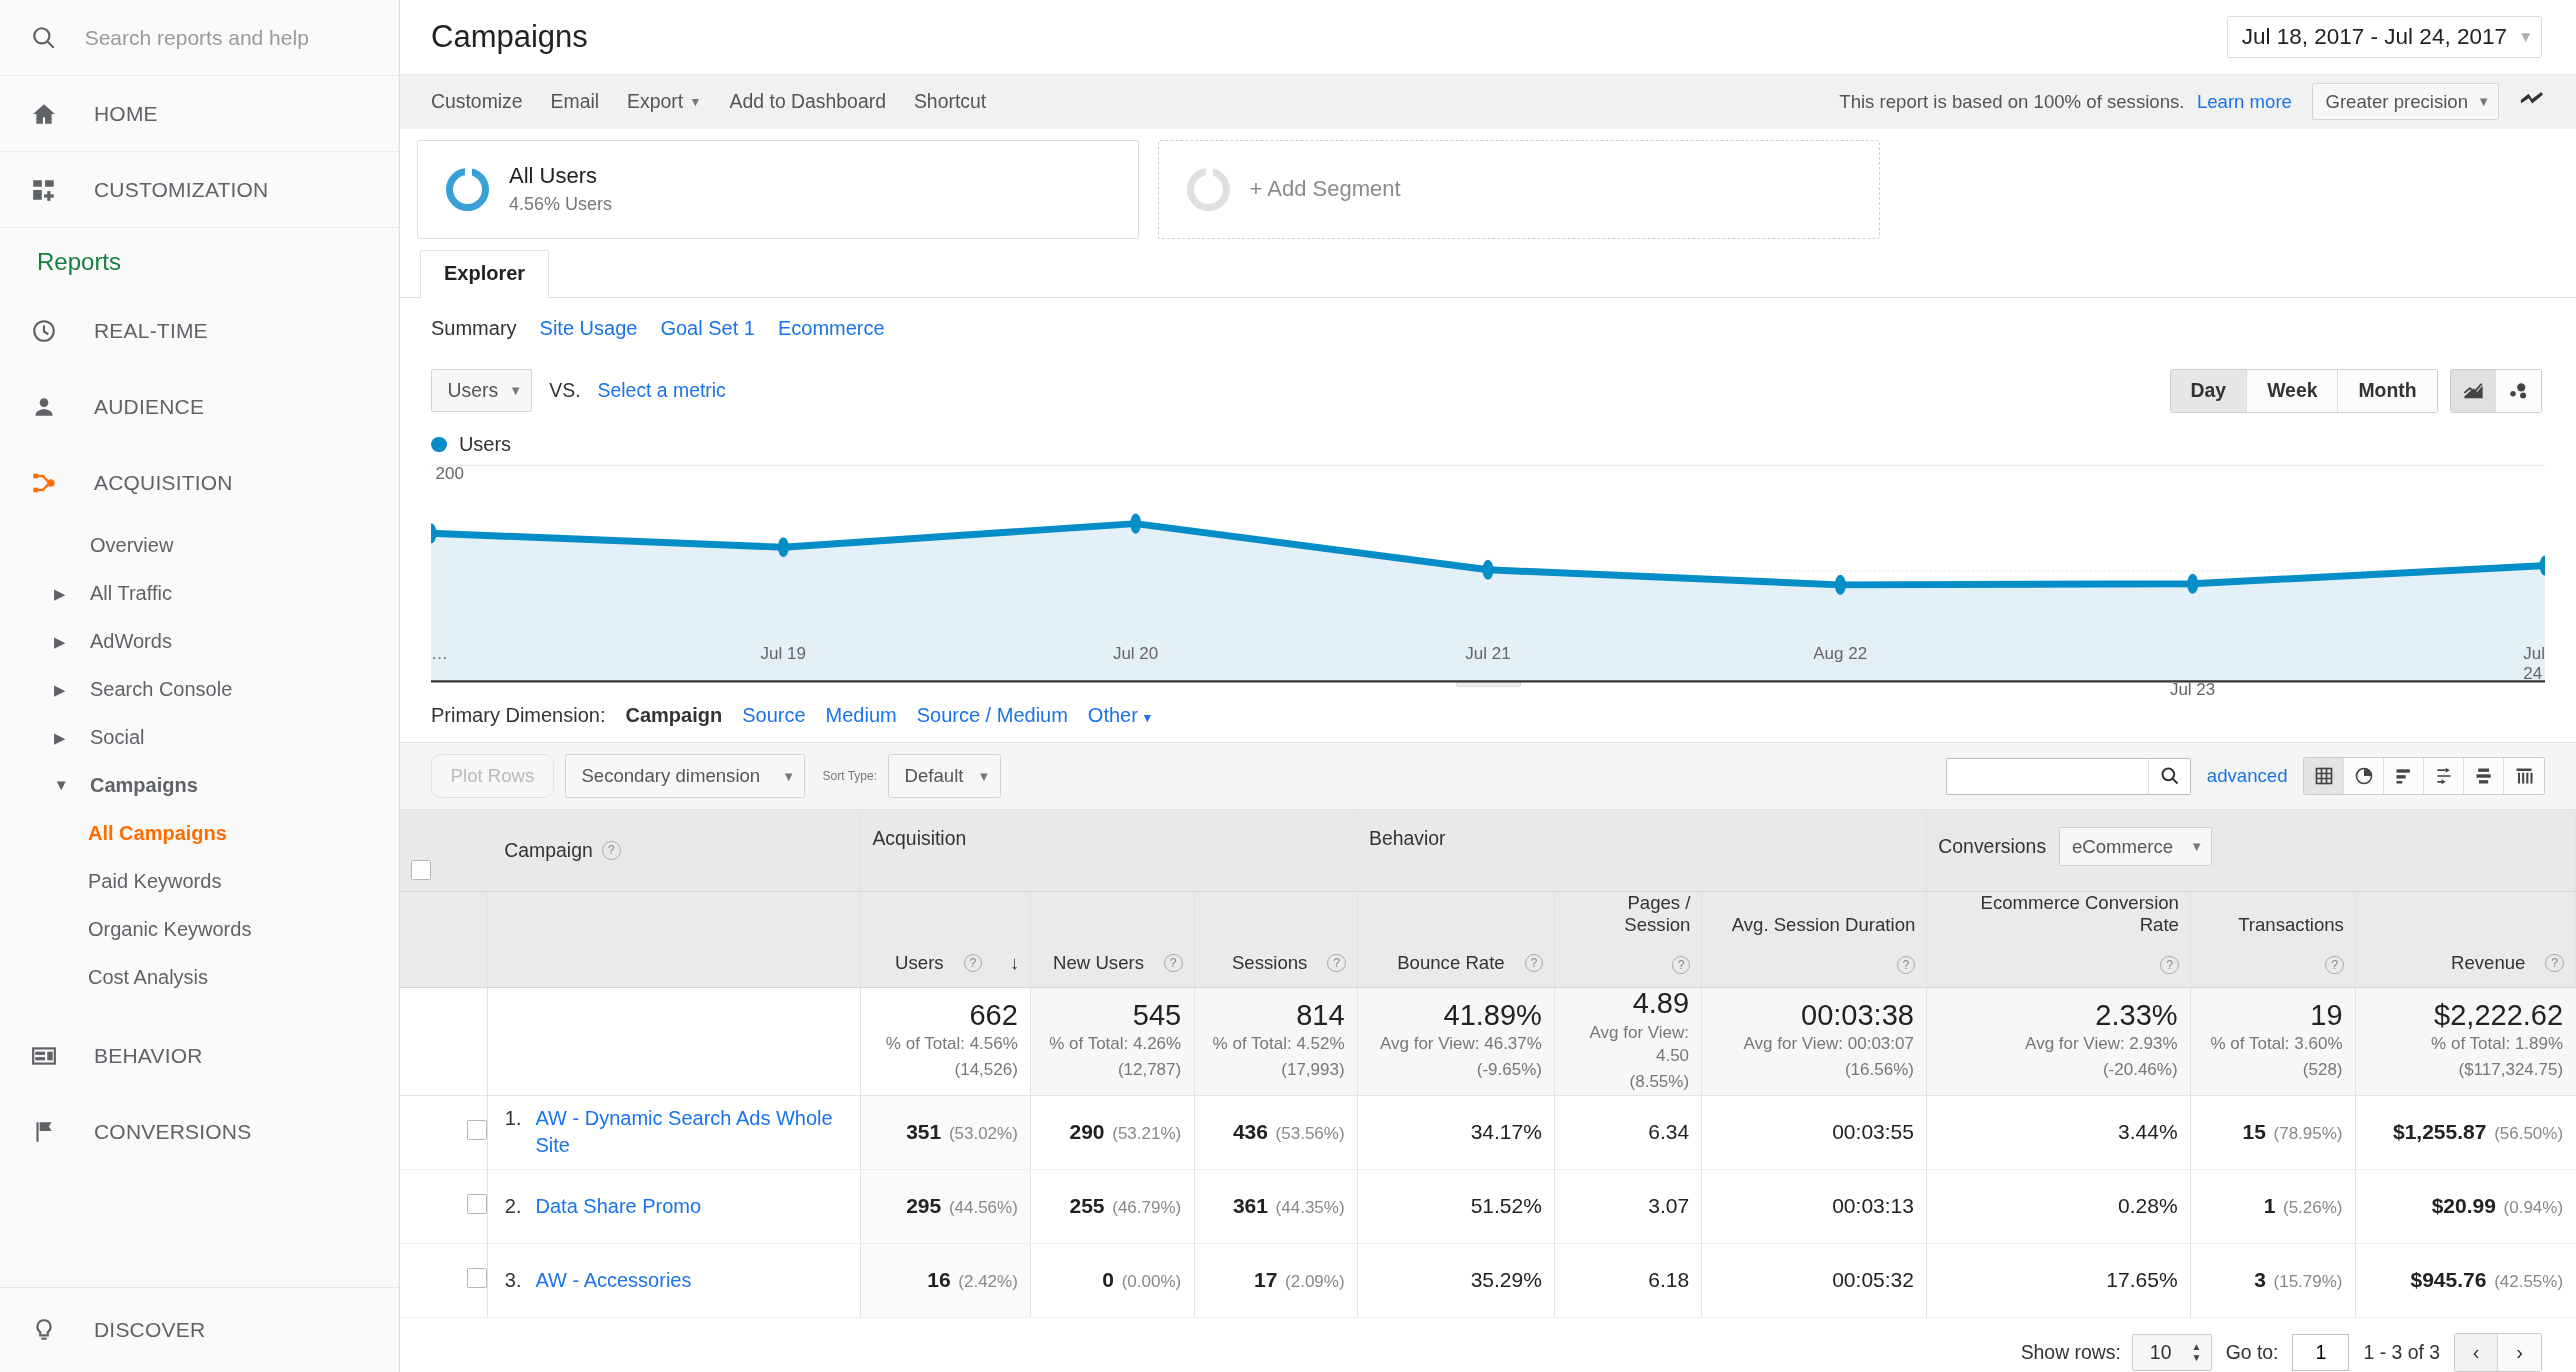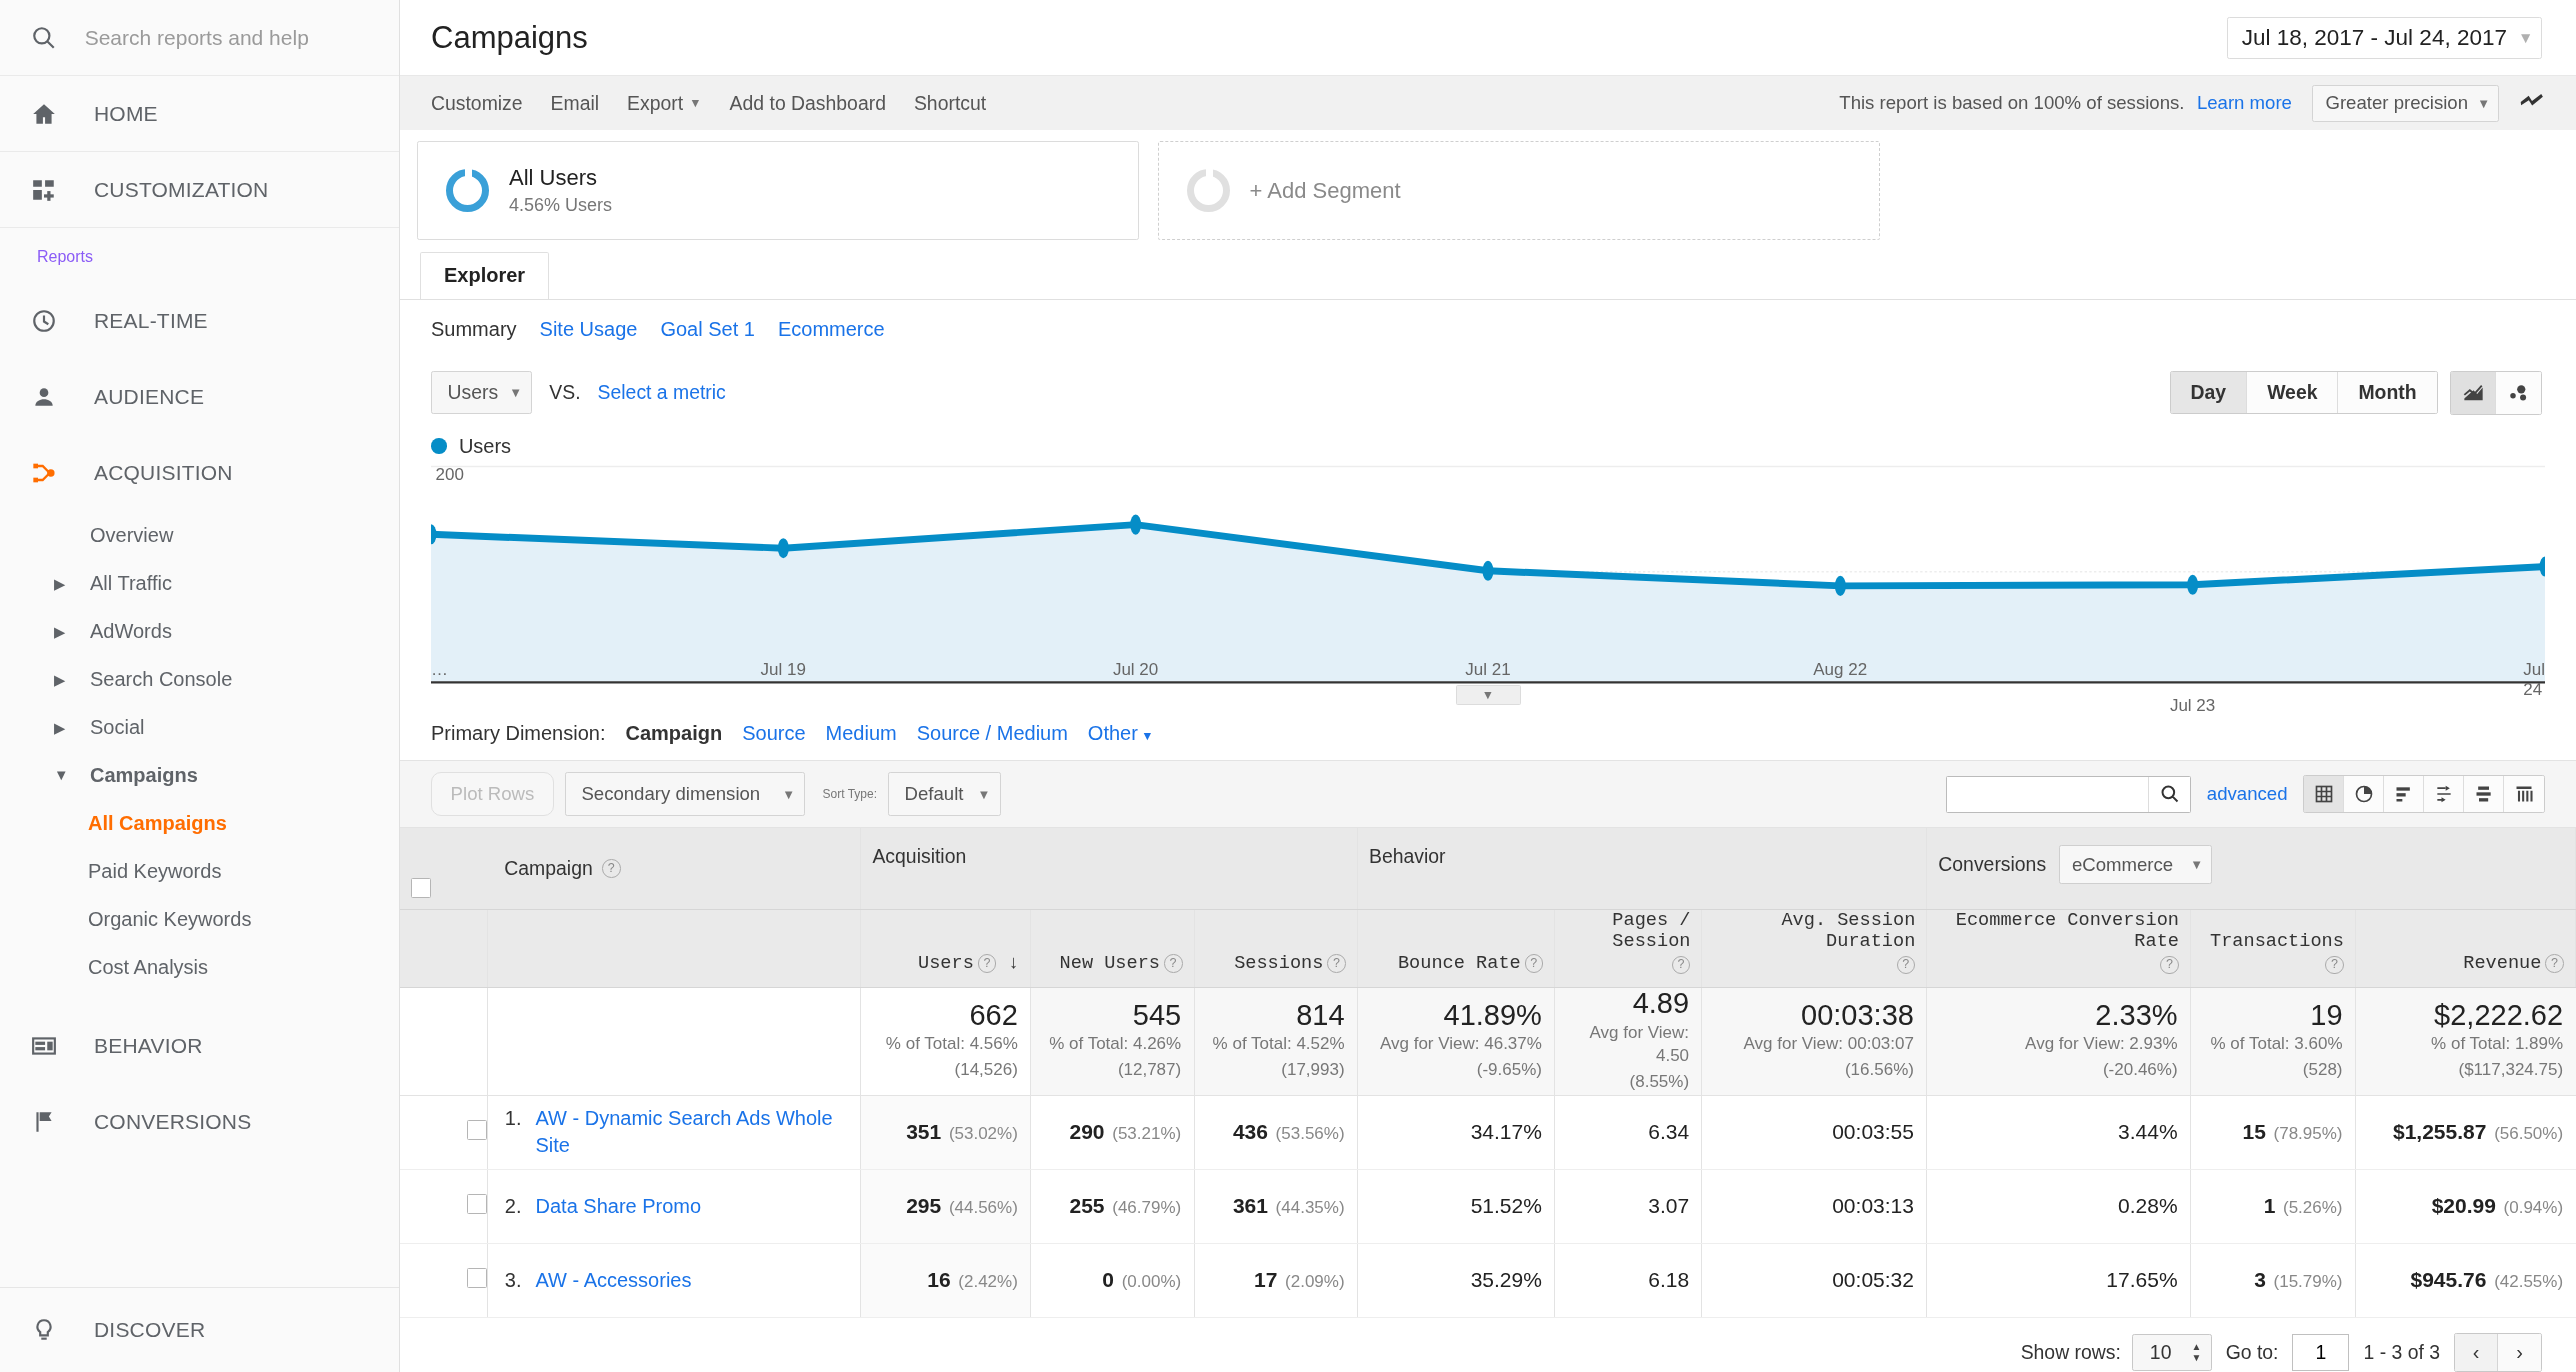--- a/index.html
+++ b/index.html
@@ -22,21 +22,21 @@
   }
   .sb-search .ico { width: 46px; flex: 0 0 46px; display:flex; align-items:center; }
   .sb-search .txt { color: #9a9a9a; font-size: 21px; padding-left: 7.7px; }
   .sb-top {
     height: 76px; display: flex; align-items: center; padding-left: 31px;
     border-bottom: 0.8px solid #eaeaea; cursor: pointer;
   }
   .sb-top .ico { width: 46px; flex: 0 0 46px; display:flex; align-items:center; }
   .sb-top .lbl { font-size: 21px; color: #5f6368; letter-spacing: 0.2px; padding-left:17px;}
   .sb-sec-title {
-    font-size: 16px; color: #8b5cf6; padding: 20px 0 17px 37px;
+    font-size: 24px; color: #15803d; padding: 20px 0 17px 37px;
   }
   .sb-main {
     height: 76px; display: flex; align-items: center; padding-left: 31px; cursor:pointer;
   }
   .sb-main .ico { width: 46px; flex: 0 0 46px; display:flex; align-items:center; }
   .sb-main .lbl { font-size: 21px; color: #5f6368; letter-spacing:0.2px; padding-left:17px;}
   .sb-main.active .lbl { color: #5f6368; }
   .sb-sub {
     height: 48px; display: flex; align-items: center; padding-left: 54px; cursor: pointer;
   }
@@ -191,21 +191,21 @@
   .dimhead { display:flex; align-items:center; gap:9.3px; padding-left: 17px; font-size:19.4px; color:#333; }
   .qmark { width:18.6px;height:18.6px;border-radius:50%; border:0.8px solid #aaa; color:#888;
       font-size:12.4px; display:inline-flex; align-items:center; justify-content:center; flex:0 0 18.6px;}
   .convhead { display:flex; align-items:center; gap:12.4px; }
   .convsel { border:0.8px solid #cfcfcf; background:#f7f7f7; border-radius:2.3px; padding: 7.7px 7.7px 7.7px 12.4px;
       font-size:18.6px; color:#555; display:flex; align-items:center; gap:17px; cursor:pointer; }
   .convsel .cv { font-size:13px; color:#777; }
   .met-row th { background:#eaeaea; height: 74px; font-weight:normal; font-size:18.6px; color:#333;
       vertical-align: bottom; padding: 0 11px 12.4px 11px; border-bottom:0.8px solid #d6d6d6;
       text-align: right; }
-  .met-row th .mh { display:flex; align-items:center; justify-content:flex-end; gap:4px; flex-wrap:wrap;font-family:Liberation Mono, monospace;}
+  .met-row th .mh { display:flex; align-items:center; justify-content:flex-end; gap:20px; flex-wrap:wrap;}
   .met-row th .arrow { font-size:18.6px; color:#333; padding-left:7.7px; }
   .cbcell { width: 54px; text-align:center; }
   .cb { width:20px;height:20px;border:0.8px solid #b5b5b5; border-radius:1.5px; background:#fff;
       display:inline-block; cursor:pointer;}
   tr.total td { height: 108px; border-bottom:0.8px solid #e3e3e3; background:#f7f7f7; padding: 0 12.4px;
       text-align:right; vertical-align: middle;}
   tr.total td.empty { background:#fff; border-right:0.8px solid #e3e3e3;}
   tr.total td.first { background:#fff; }
   .bignum { font-size:29px; color:#222; line-height:1.05; }
   .subnum { font-size:17px; color:#777; line-height:1.35; padding-top:3.1px;}

